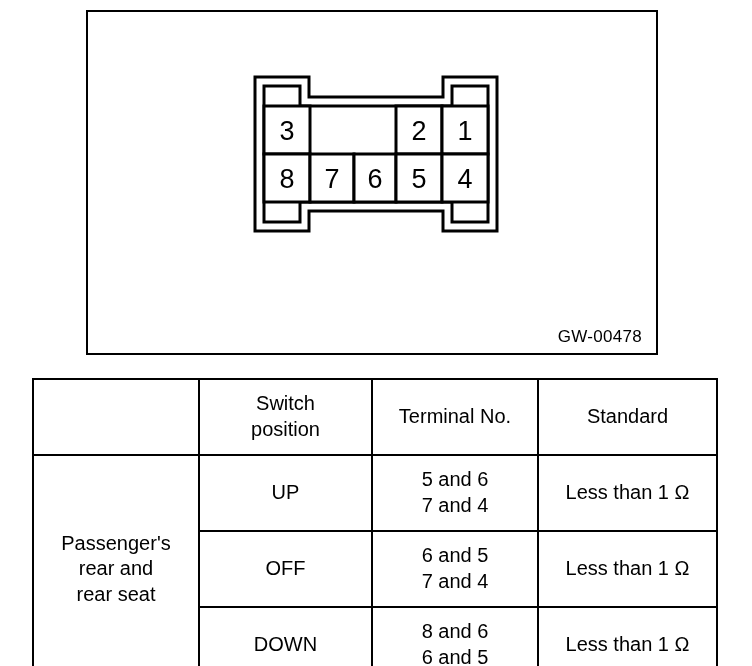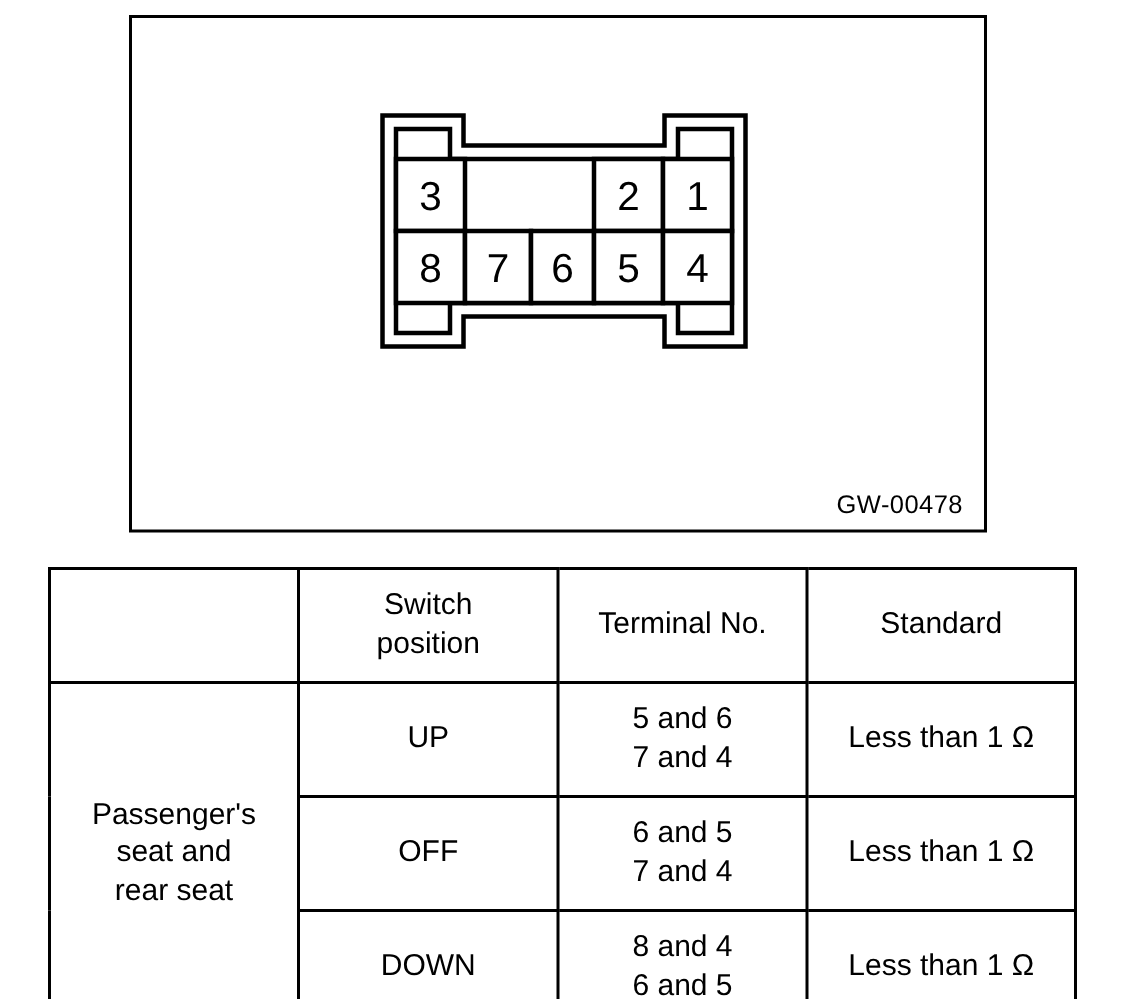--- a/index.html
+++ b/index.html
@@ -148,21 +148,21 @@
         <span class="cell-line">Terminal No.</span>
       </td>
       <td>
         <span class="cell-line">Standard</span>
       </td>
     </tr>
 
     <tr class="data-row">
       <td class="group-cell" rowspan="3">
         <span class="cell-line">Passenger's</span>
-        <span class="cell-line">seat and</span>
+        <span class="cell-line">rear and</span>
         <span class="cell-line">rear seat</span>
       </td>
       <td>UP</td>
       <td>
         <span class="cell-line">5 and 6</span>
         <span class="cell-line">7 and 4</span>
       </td>
       <td>Less than 1 Ω</td>
     </tr>
 
@@ -171,19 +171,19 @@
       <td>
         <span class="cell-line">6 and 5</span>
         <span class="cell-line">7 and 4</span>
       </td>
       <td>Less than 1 Ω</td>
     </tr>
 
     <tr class="data-row">
       <td>DOWN</td>
       <td>
-        <span class="cell-line">8 and 4</span>
+        <span class="cell-line">8 and 6</span>
         <span class="cell-line">6 and 5</span>
       </td>
       <td>Less than 1 Ω</td>
     </tr>
   </tbody>
 </table>
 
 </body></html>

